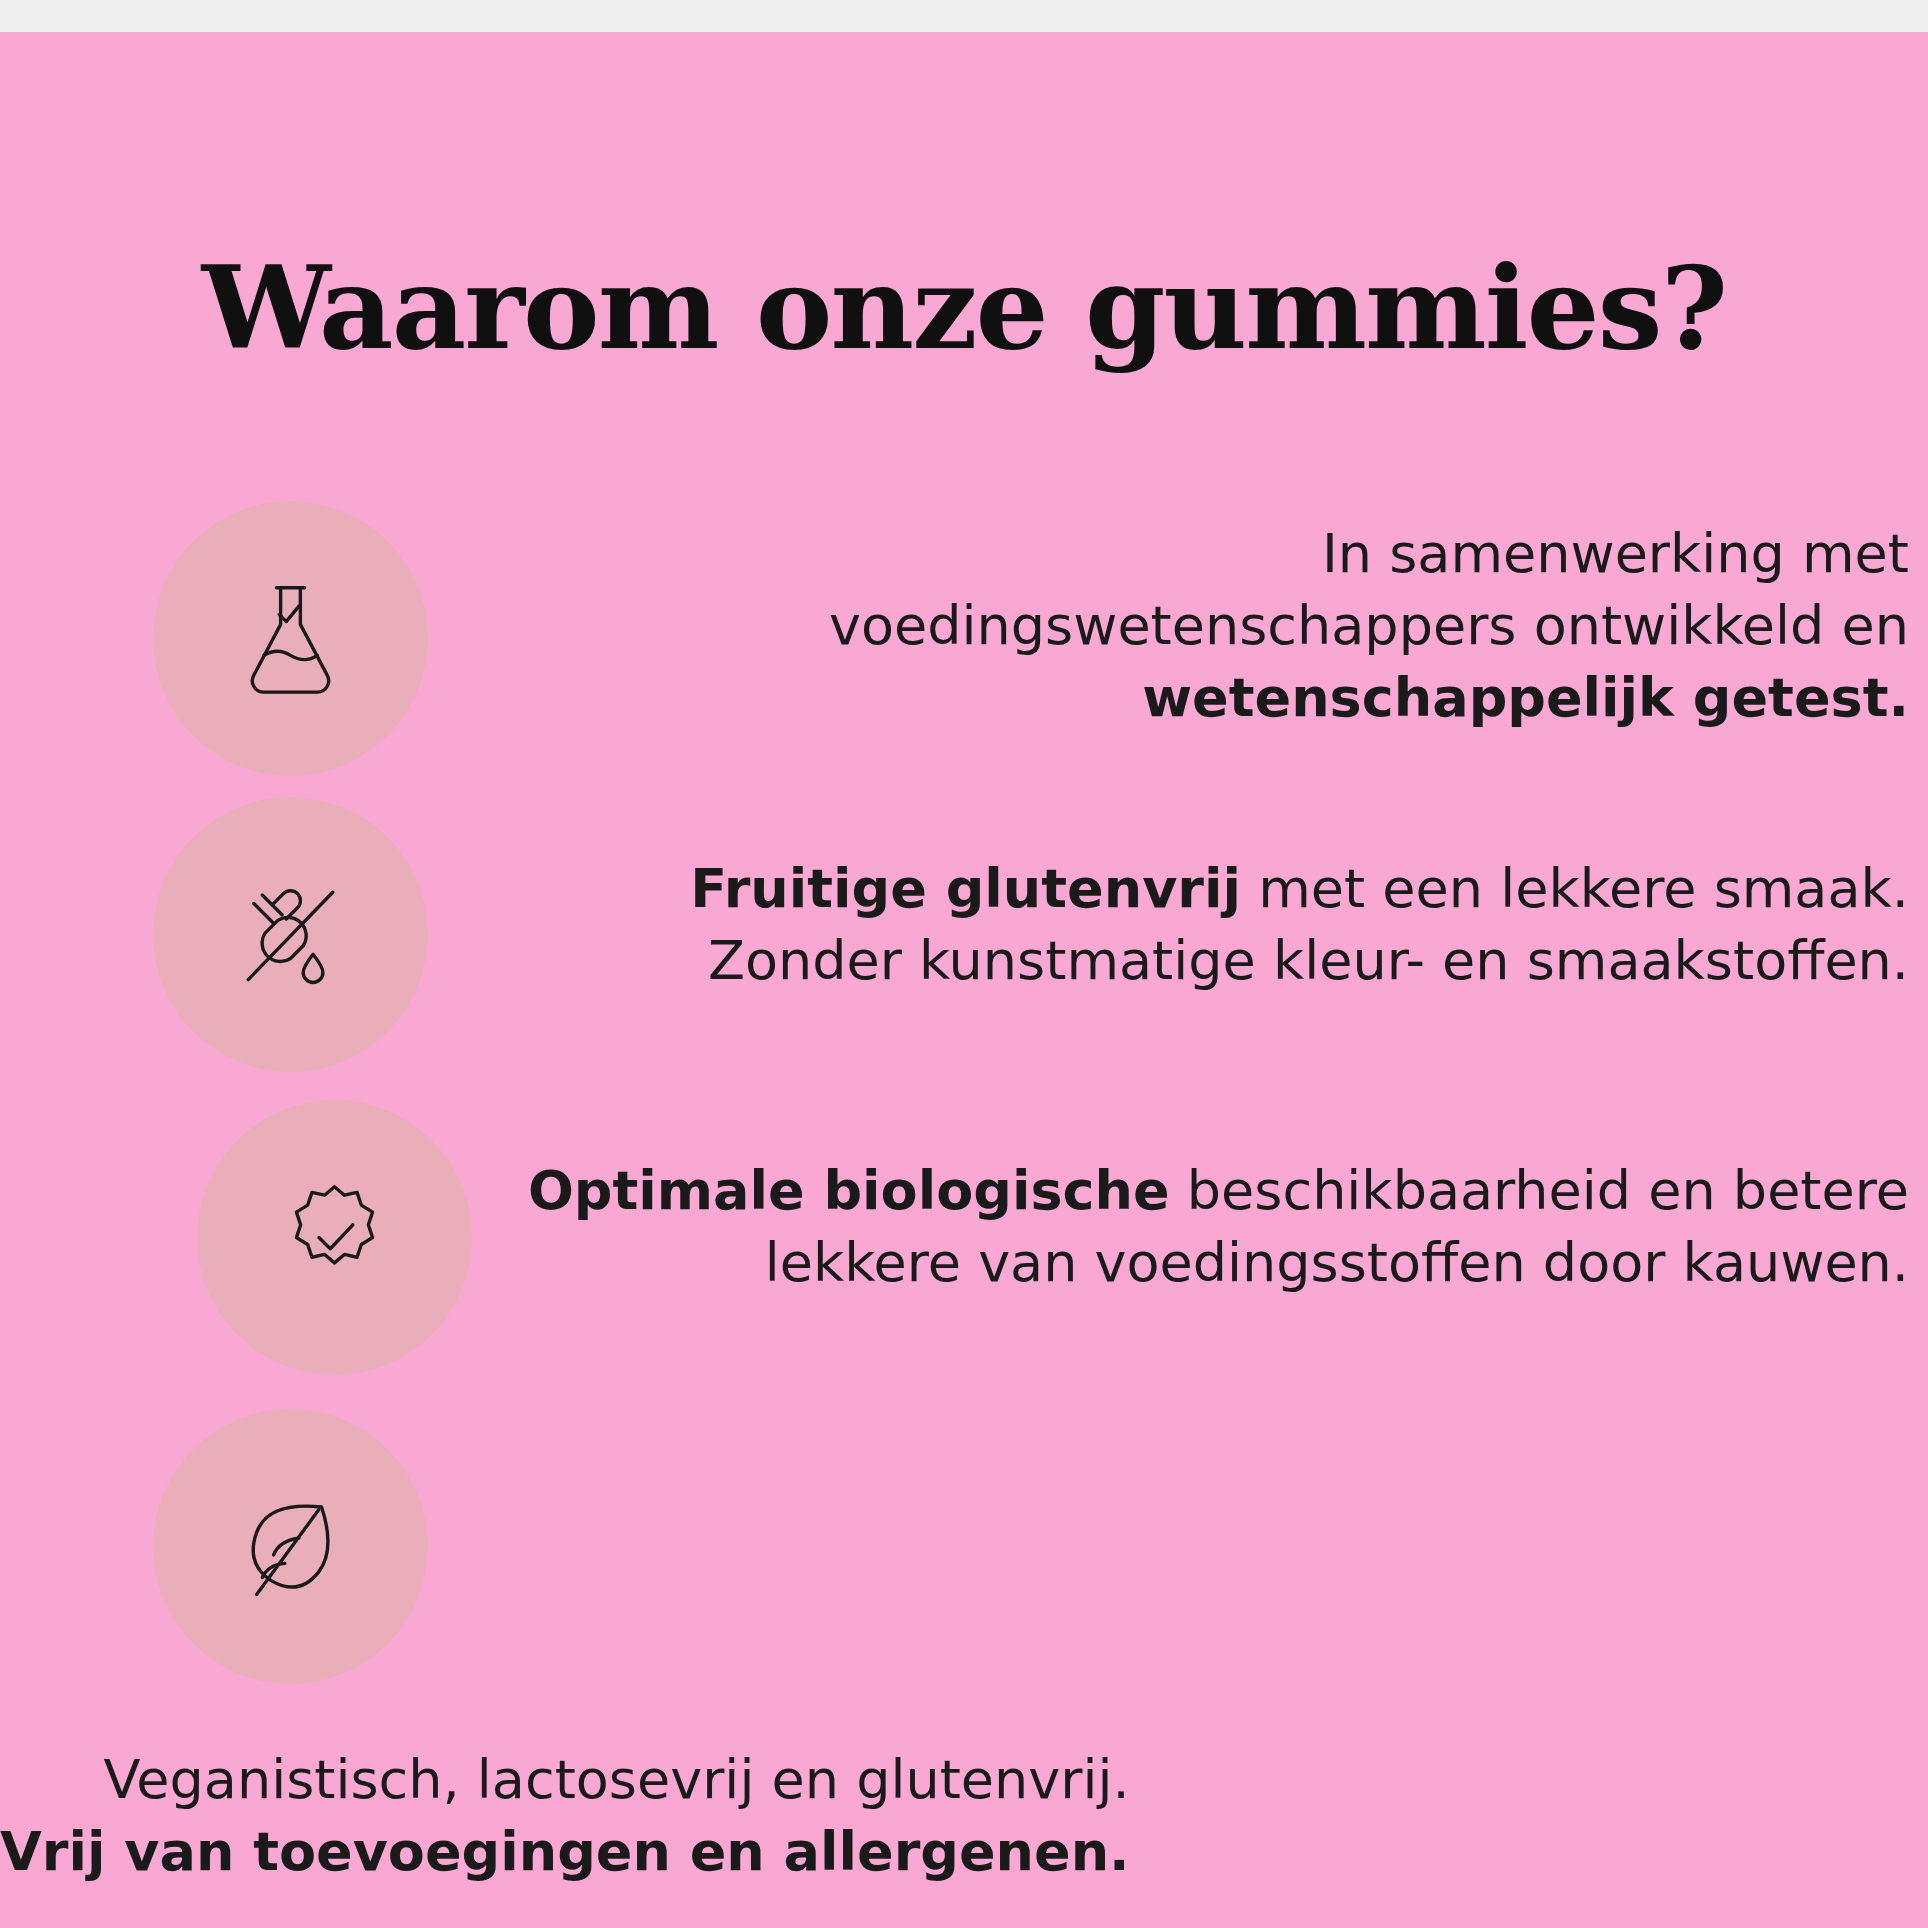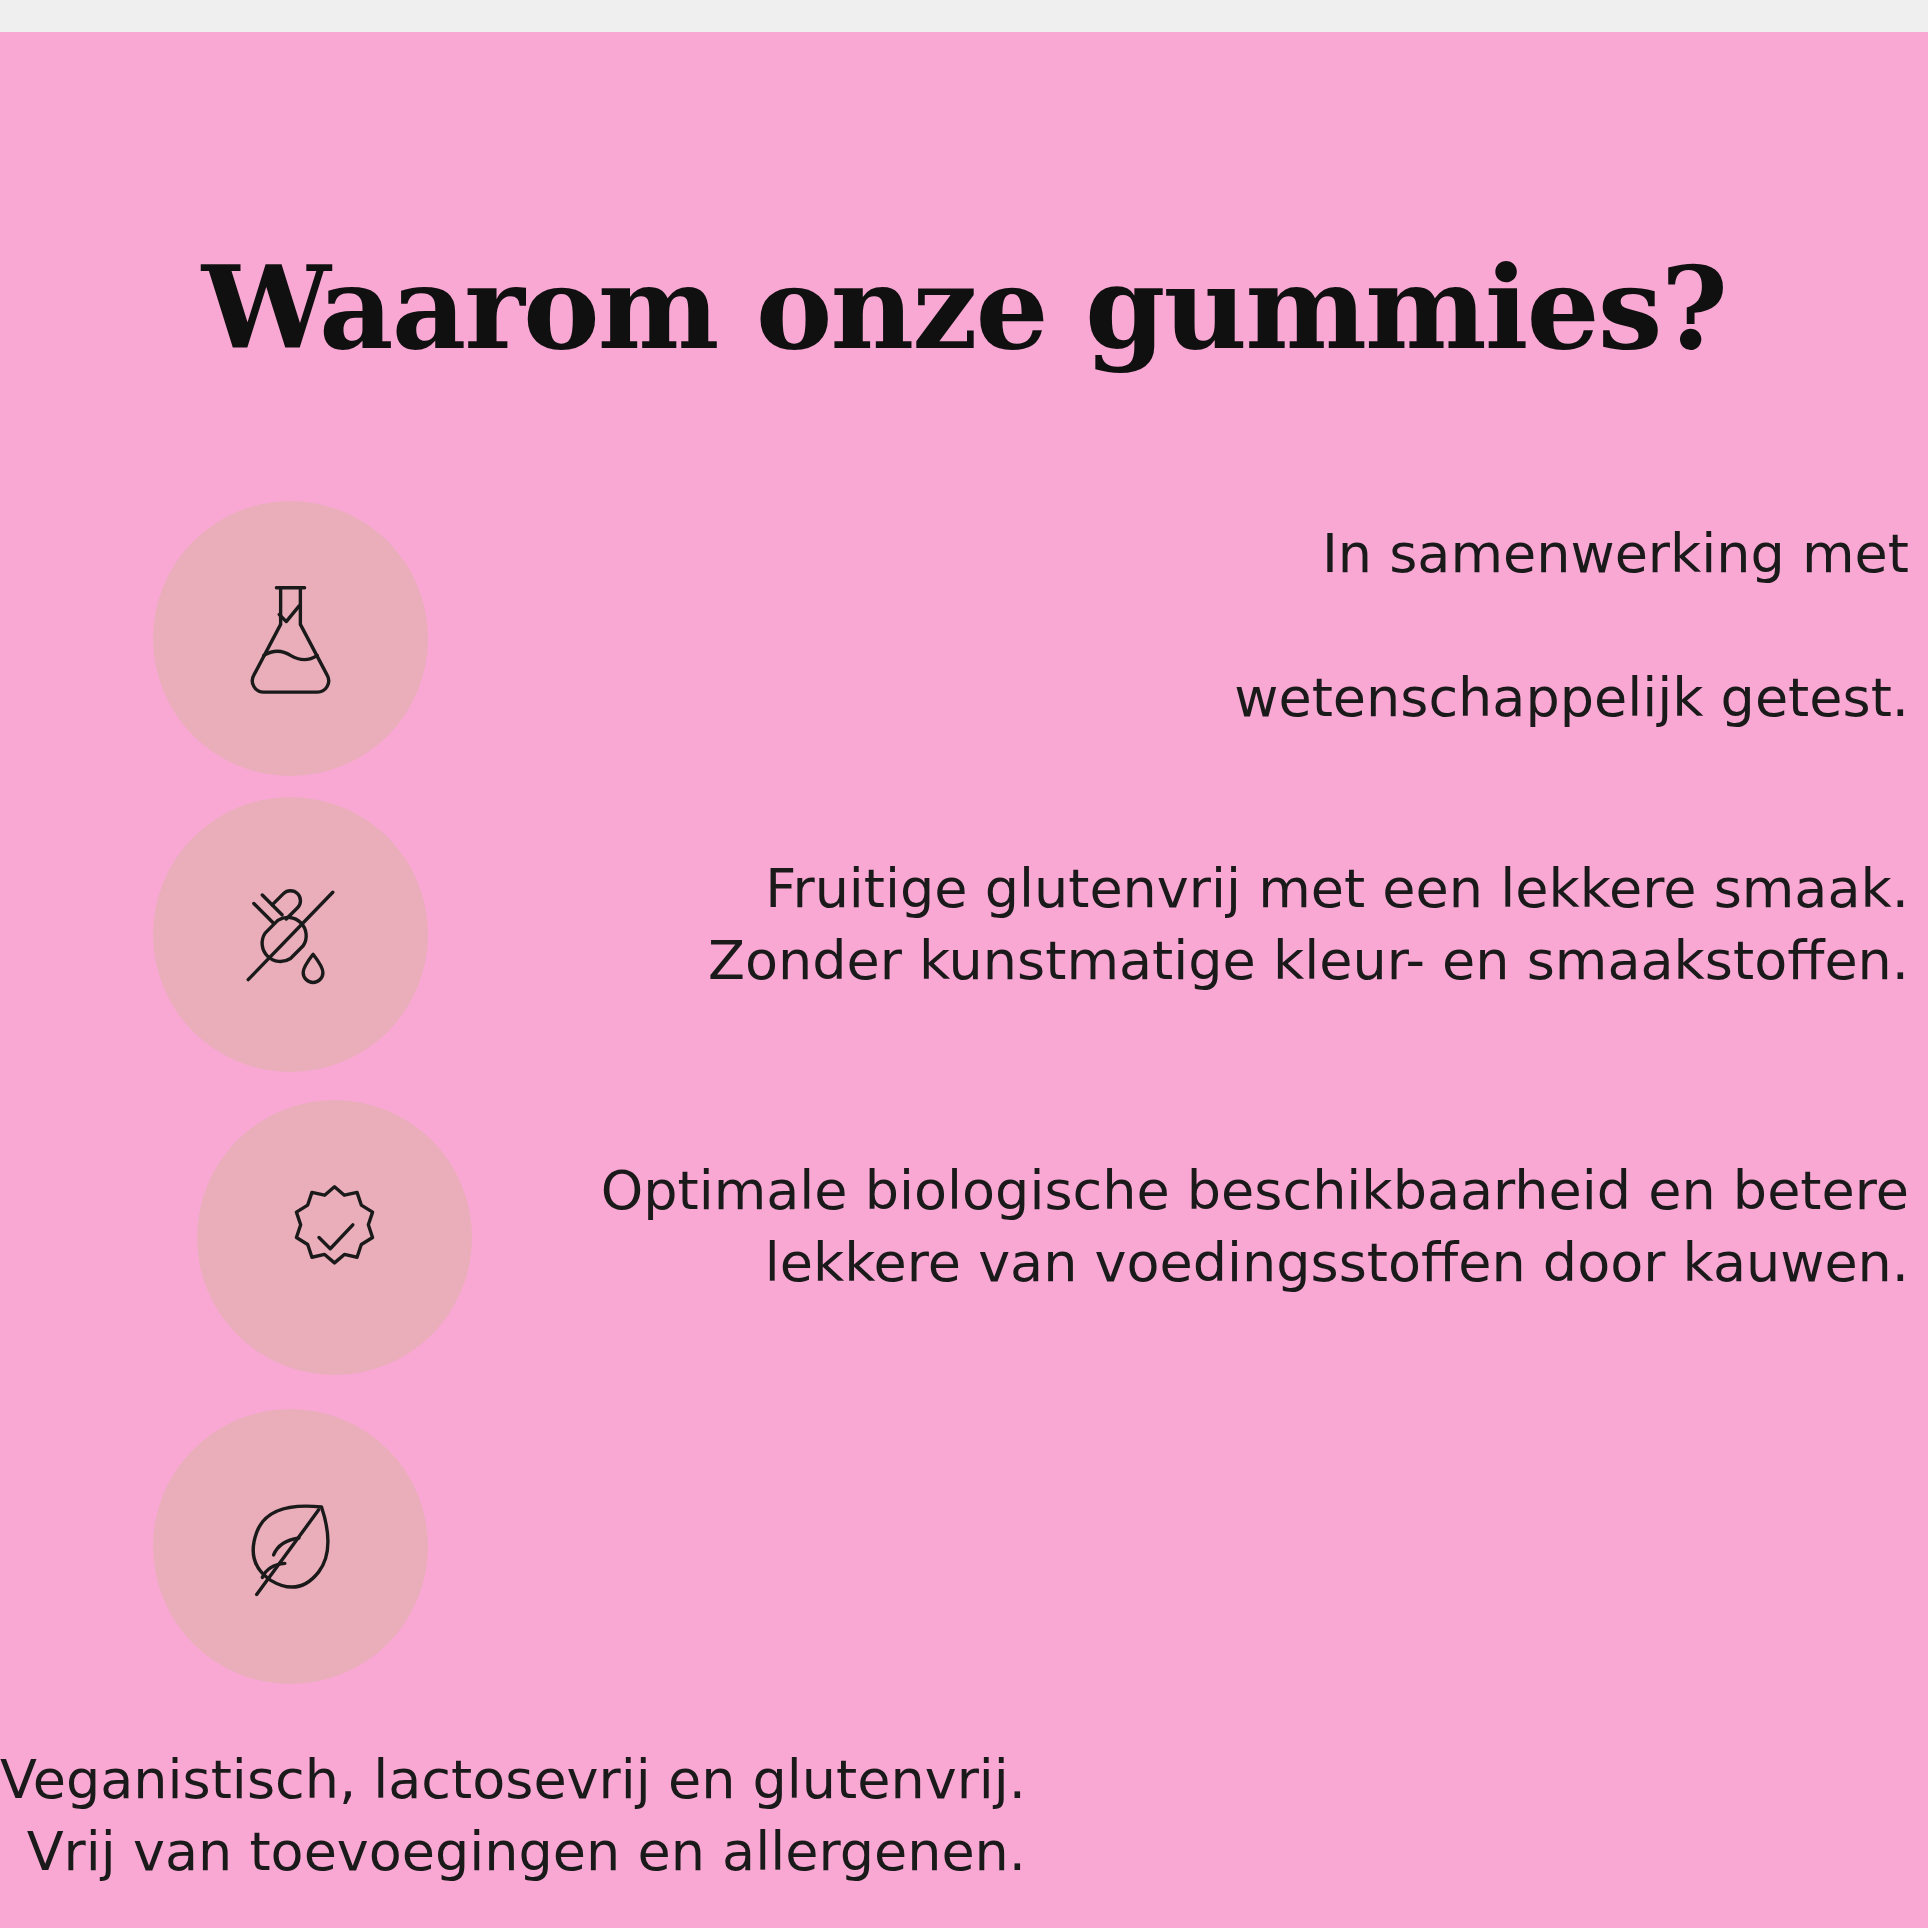--- a/index.html
+++ b/index.html
@@ -78,21 +78,21 @@
 
   .feature-text {
     font-size: 54px;
     line-height: 1.33;
     color: #1a1a1a;
     font-weight: 400;
     letter-spacing: 0px;
   }
 
   .feature-text b {
-    font-weight: normal;
+    font-weight: bold;
   }
 
   
   .row-0 { margin-top: 0px; }
   .row-1 { margin-top: 21px; }
   .row-2 { margin-top: 28px; padding-left: 44px; }
   .row-3 { margin-top: 34px; flex-direction: column; }
 
   .row-0 .text-col { padding-top: 17px; }
   .row-1 .text-col { padding-top: 56px; }
@@ -114,21 +114,21 @@
           <span>
             <svg width="141" height="141" viewBox="0 0 100 100" fill="none" stroke="#1a1a1a" stroke-width="2.4" stroke-linecap="round" stroke-linejoin="round">
               <path d="M40 14 h20 M43 14 v26 L24 76 a8 8 0 0 0 7 12 h38 a8 8 0 0 0 7 -12 L57 40 V14"></path>
               <path d="M31 62 q10 -6 19 0 q10 6 19 0"></path>
               <path d="M42 33 l5 5 l9 -11"></path>
             </svg>
           </span>
         </div>
       </div>
       <div class="text-col">
-        <div class="feature-text" style="color: rgb(26, 26, 26);"><span>In samenwerking met</span><br><br><b>wetenschappelijk getest.</b></div>
+        <div class="feature-text" style="color: rgb(26, 26, 26);"><span>In samenwerking met</span><br><span>voedingswetenschappers ontwikkeld en</span><br><b>wetenschappelijk getest.</b></div>
       </div>
     </div>
 
     <div class="feature-row row-1">
       <div class="icon-col">
         <div class="icon-circle" style="background: rgb(233, 174, 186);">
           <span>
             <svg width="141" height="141" viewBox="0 0 100 100" fill="none" stroke="#1a1a1a" stroke-width="2.4" stroke-linecap="round" stroke-linejoin="round">
               <path d="M30 22 l14 14 M24 28 l14 14"></path>
               <path d="M37 29 l8 -8 a7 7 0 0 1 10 10 l-8 8"></path>

